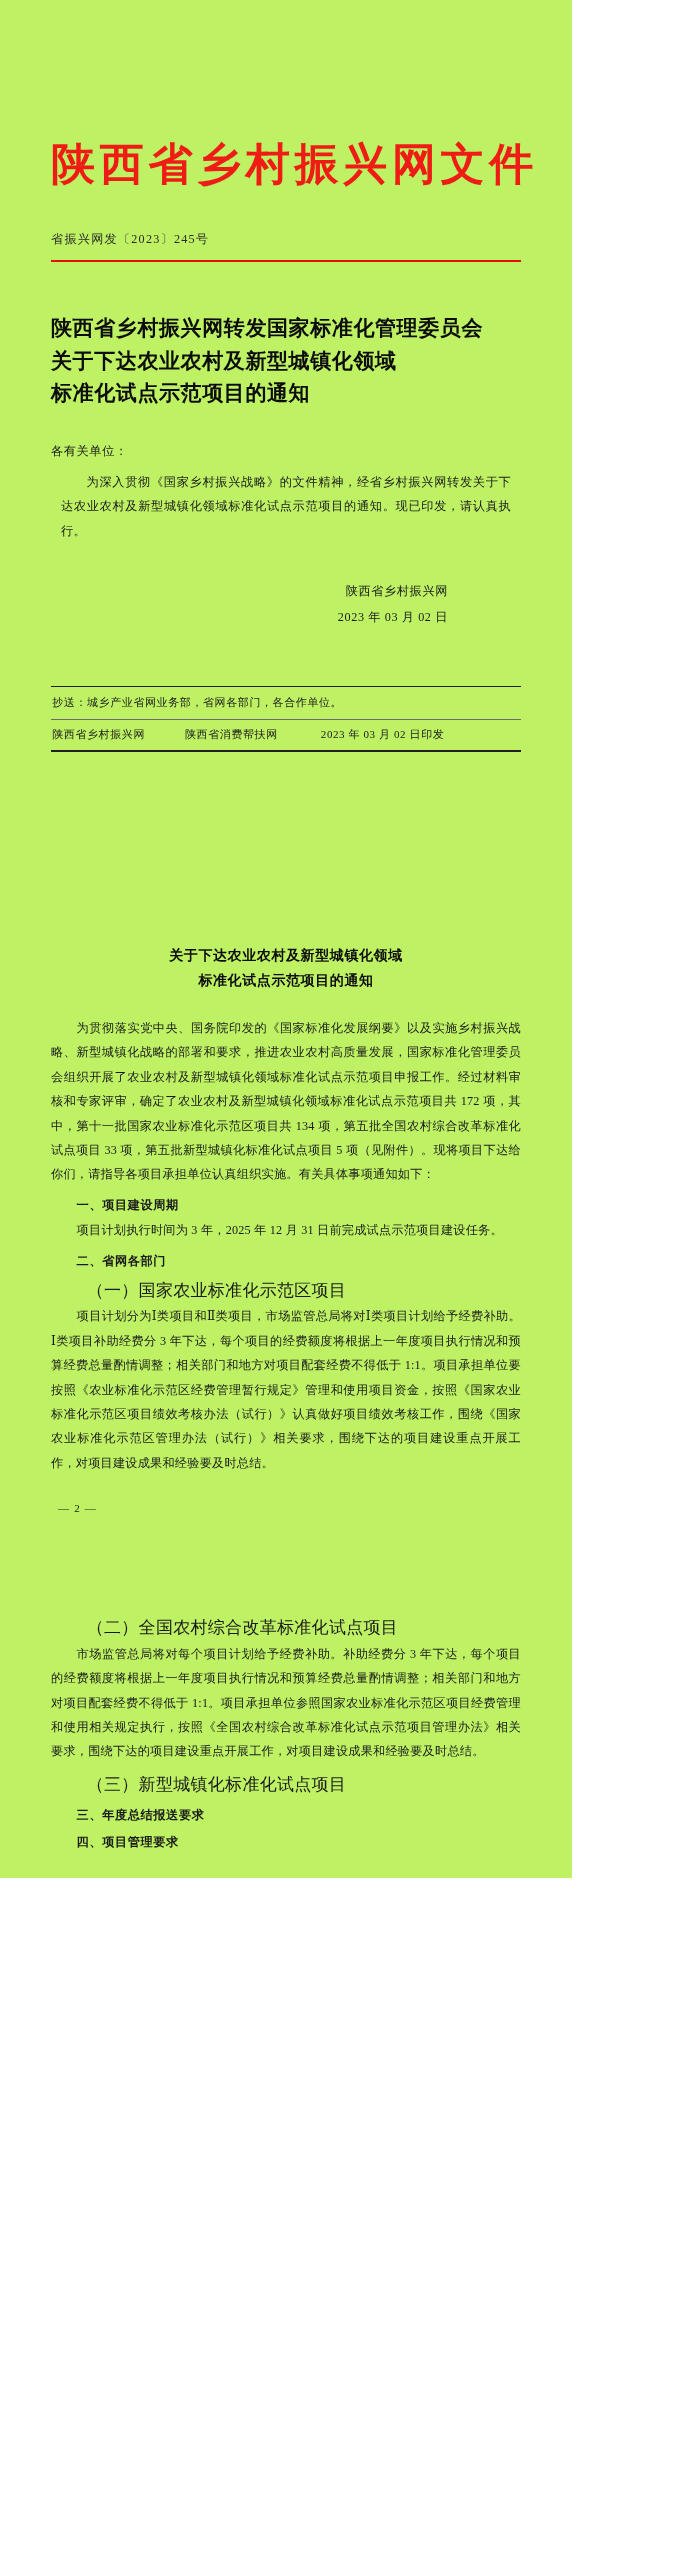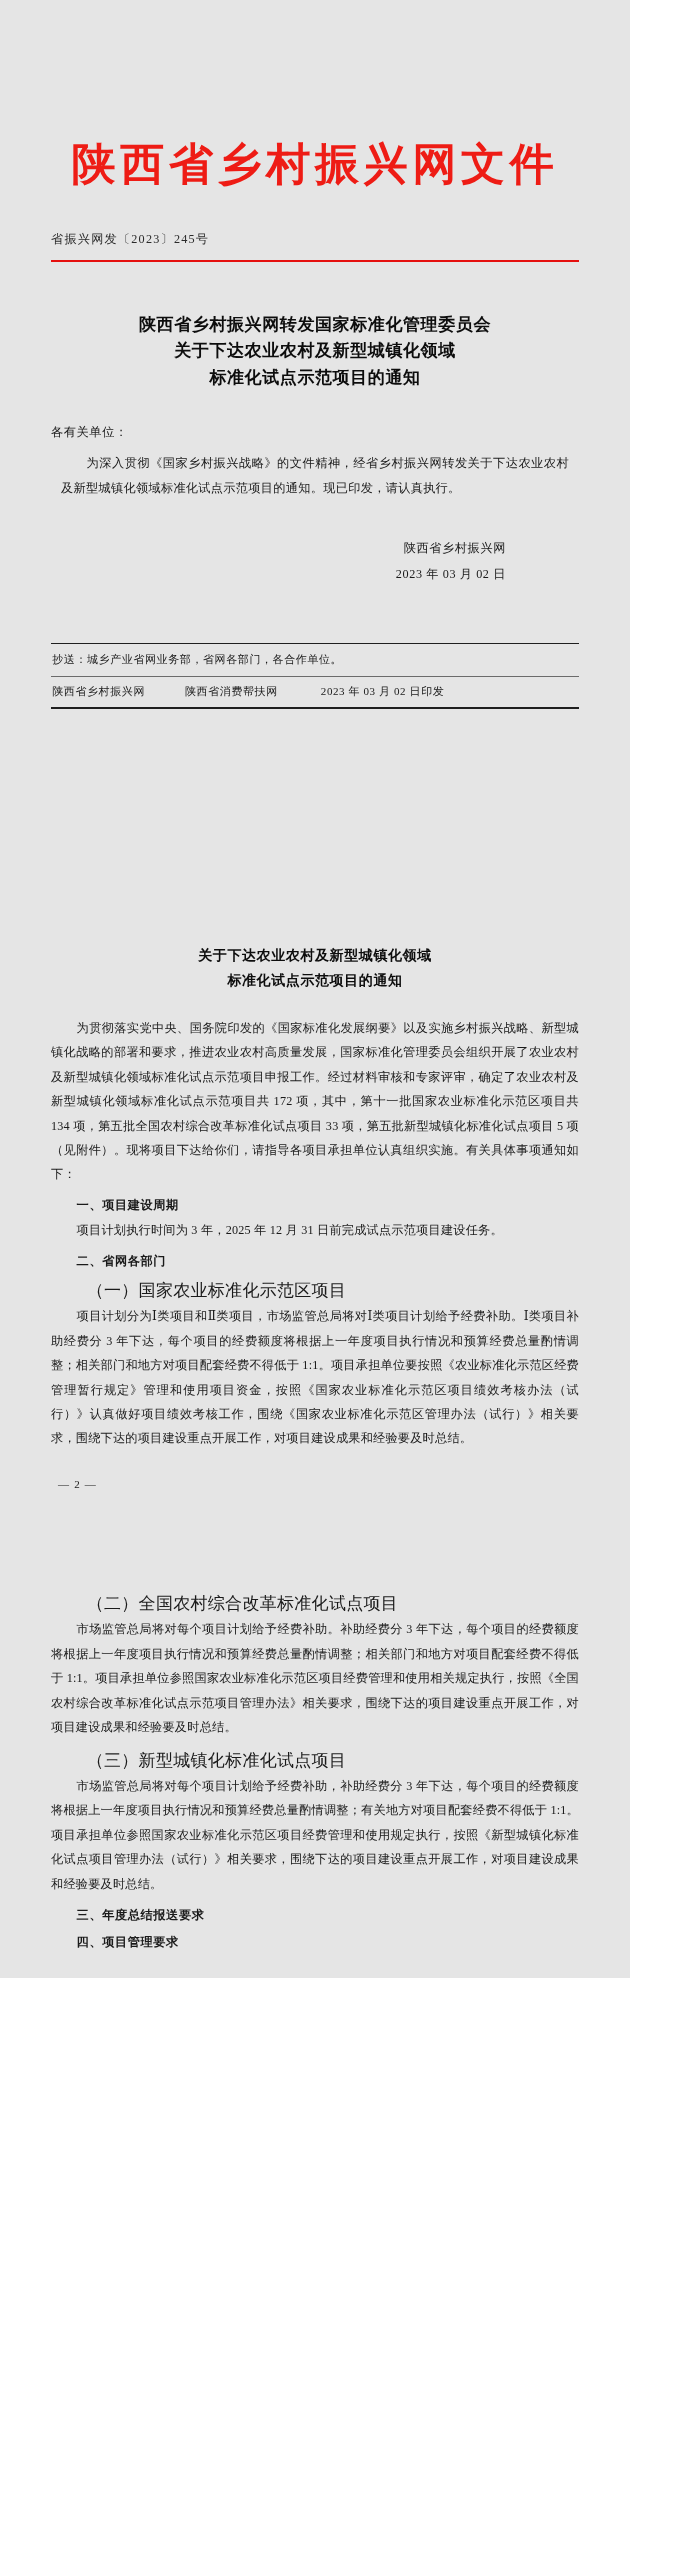--- a/index.html
+++ b/index.html
@@ -7,24 +7,24 @@
     padding: 0;
     background: #ffffff;
   }
   body {
     width: 698px;
     font-family: "Liberation Serif", "DejaVu Serif", serif;
     color: #1a1a1a;
     -webkit-font-smoothing: antialiased;
   }
   .page {
-    width: 630px;
+    width: 572px;
     box-sizing: border-box;
     padding: 0 51px;
-    background: #e5e5e5;
+    background: #bef264;
     position: relative;
   }
 
   
   .p1 { height: 907px; padding-top: 0; }
 
   .redhead-spacer { height: 140px; }
 
   .redhead {
     text-align: center;
@@ -45,23 +45,23 @@
     color: #2a2a2a;
   }
 
   .redrule {
     height: 1.7px;
     background: #e5100e;
     margin-top: 12.8px;
   }
 
   .doc-title {
-    text-align: center;
-    font-weight: bold;
-    font-size: 17px;
+    text-align: left;
+    font-weight: bold;
+    font-size: 21px;
     line-height: 1.55;
     letter-spacing: 0.6px;
     margin-top: 50px;
     color: #0d0d0d;
   }
 
   .recipient {
     font-size: 12.2px;
     letter-spacing: 0.6px;
     margin-top: 33px;
@@ -210,21 +210,20 @@
   <p class="body-para">项目计划分为Ⅰ类项目和Ⅱ类项目，市场监管总局将对Ⅰ类项目计划给予经费补助。Ⅰ类项目补助经费分 3 年下达，每个项目的经费额度将根据上一年度项目执行情况和预算经费总量酌情调整；相关部门和地方对项目配套经费不得低于 1:1。项目承担单位要按照《农业标准化示范区经费管理暂行规定》管理和使用项目资金，按照《国家农业标准化示范区项目绩效考核办法（试行）》认真做好项目绩效考核工作，围绕《国家农业标准化示范区管理办法（试行）》相关要求，围绕下达的项目建设重点开展工作，对项目建设成果和经验要及时总结。</p>
 
   <div class="pagenum">— 2 —</div>
 
   <div class="gap-lg"></div>
 
   <div class="sub-head">（二）全国农村综合改革标准化试点项目</div>
   <p class="body-para">市场监管总局将对每个项目计划给予经费补助。补助经费分 3 年下达，每个项目的经费额度将根据上一年度项目执行情况和预算经费总量酌情调整；相关部门和地方对项目配套经费不得低于 1:1。项目承担单位参照国家农业标准化示范区项目经费管理和使用相关规定执行，按照《全国农村综合改革标准化试点示范项目管理办法》相关要求，围绕下达的项目建设重点开展工作，对项目建设成果和经验要及时总结。</p>
 
   <div class="sub-head">（三）新型城镇化标准化试点项目</div>
-  <p class="body-para">市场监管总局将对每个项目计划给予经费补助，补助经费分 3 年下达，每个项目的经费额度将根据上一年度项目执行情况和预算经费总量酌情调整；有关地方对项目配套经费不得低于 1:1。项目承担单位参照国家农业标准化示范区项目经费管理和使用规定执行，按照《新型城镇化标准化试点项目管理办法（试行）》相关要求，围绕下达的项目建设重点开展工作，对项目建设成果和经验要及时总结。</p>
 
   <div class="sec-head">三、年度总结报送要求</div>
 
   <div class="sec-head">四、项目管理要求</div>
 
   <div class="gap-md"></div>
 
 </div>
 
 

